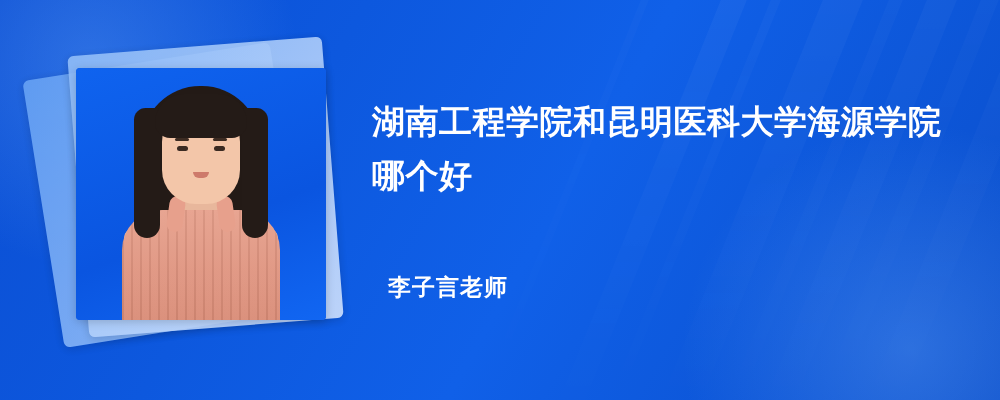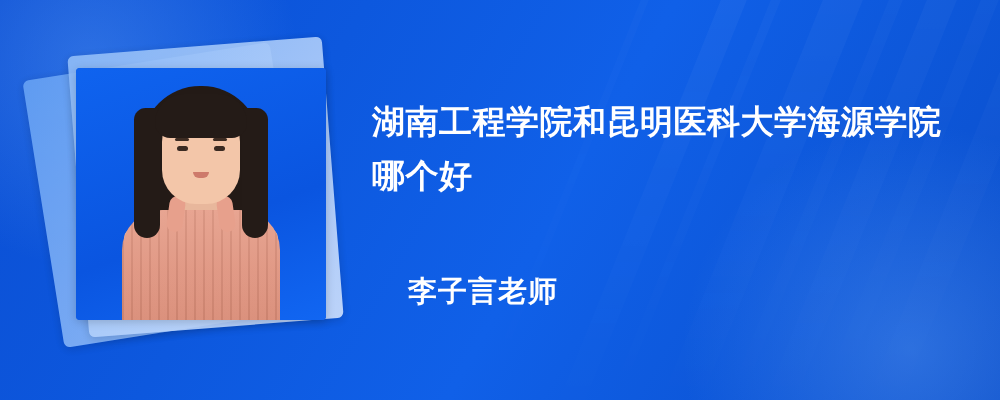--- a/index.html
+++ b/index.html
@@ -213,24 +213,24 @@
   .headline {
     color: #ffffff;
     font-size: 33px;
     line-height: 54px;
     font-weight: bold;
     letter-spacing: 0.5px;
     max-width: 578px;
   }
   .author {
     position: absolute;
-    left: 408px;
+    left: 388px;
     top: 272px;
     color: #ffffff;
-    font-size: 29px;
+    font-size: 23px;
     font-weight: bold;
     letter-spacing: 1px;
   }
   .subtitle {
     position: absolute;
     left: 372px;
     top: 320px;
     color: #d6e4fb;
     font-size: 17px;
     letter-spacing: 0.5px;

